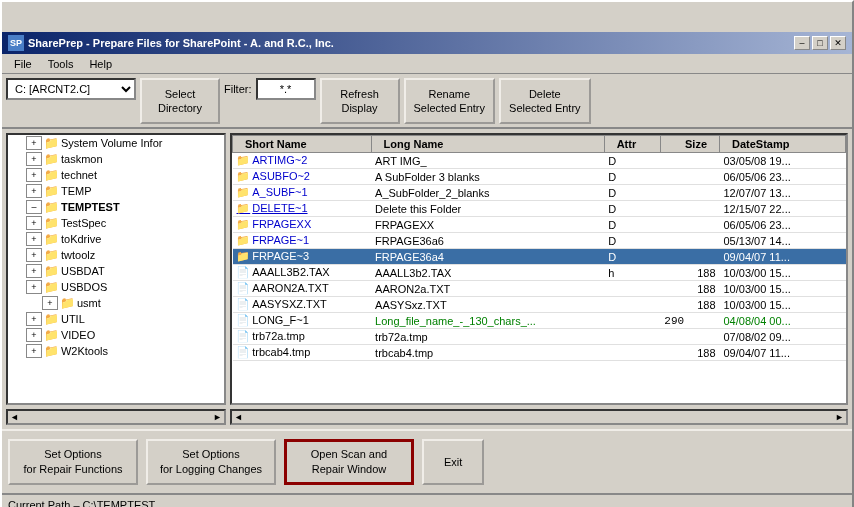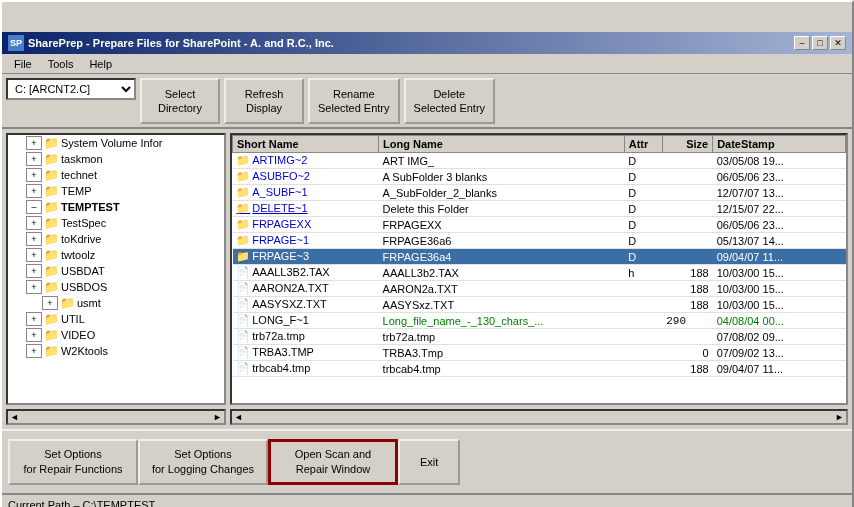--- a/index.html
+++ b/index.html
@@ -172,21 +172,21 @@
       overflow-x: hidden;
     }
     .file-table {
       width: 100%;
       border-collapse: collapse;
       font-size: 11px;
     }
     .file-table th {
       background: #d4d0c8;
       border: 1px solid #888;
-      padding: 2px 4px;
+      padding: 2px 12px;
       text-align: left;
       position: sticky;
       top: 0;
       font-size: 11px;
       font-weight: bold;
     }
     .file-table td {
       padding: 1px 4px;
       border-bottom: 1px solid #e0e0e0;
       white-space: nowrap;
@@ -196,20 +196,21 @@
     .file-row.selected { background: #3a6ea5; color: white; }
     .file-row.selected td { color: white; }
     .file-row.folder-row td.short-name { color: #0000cc; }
     .file-row.selected td.short-name { color: white; }
     
     .bottom-bar {
       background: #d4d0c8;
       padding: 8px 6px;
       display: flex;
       align-items: center;
+      gap: 8px;
       height: 65px;
       border-top: 2px solid #f0ede8;
       border-bottom: 1px solid #888;
     }
     .bottom-btn {
       background: #d4d0c8;
       border: 2px outset #f0ede8;
       height: 46px;
       padding: 4px 10px;
       font-size: 11px;
@@ -271,20 +272,24 @@
     <span class="menu-item">Tools</span>
     <span class="menu-item">Help</span>
   </div>
 
   <div class="toolbar">
     <select class="drive-select"><option>C: [ARCNT2.C]</option></select>
     <button class="toolbar-btn">
         <span style="white-space:pre-line;">Select
 Directory</span>
       </button>
+    <div class="filter-group">
+      <span class="filter-label">Filter:</span>
+      <input class="filter-input" type="text" value="*.*" style="">
+    </div>
     <button class="toolbar-btn">
         <span style="white-space:pre-line;">Refresh
 Display</span>
       </button>
     <button class="toolbar-btn">
         <span style="white-space:pre-line;">Rename
 Selected Entry</span>
       </button>
     <button class="toolbar-btn">
         <span style="white-space:pre-line;">Delete
@@ -472,27 +477,20 @@
               <td style="color: rgb(0, 128, 0);">04/08/04 00...</td>
             </tr>
             <tr class="file-row">
               <td class="short-name"><span style="margin-right: 2px;">📄</span>trb72a.tmp</td>
               <td style="max-width: 185px; overflow: hidden; text-overflow: ellipsis;">trb72a.tmp</td>
               <td></td>
               <td style="text-align: right;"></td>
               <td>07/08/02 09...</td>
             </tr>
             <tr class="file-row">
-              <td class="short-name"><span style="margin-right: 2px;">📄</span>TRBA3.TMP</td>
-              <td style="max-width: 185px; overflow: hidden; text-overflow: ellipsis;">TRBA3.Tmp</td>
-              <td></td>
-              <td style="text-align: right;">0</td>
-              <td>07/09/02 13...</td>
-            </tr>
-            <tr class="file-row">
               <td class="short-name"><span style="margin-right: 2px;">📄</span>trbcab4.tmp</td>
               <td style="max-width: 185px; overflow: hidden; text-overflow: ellipsis;">trbcab4.tmp</td>
               <td></td>
               <td style="text-align: right;">188</td>
               <td>09/04/07 11...</td>
             </tr>
           </tbody>
         </table>
       </div>
   </div>

